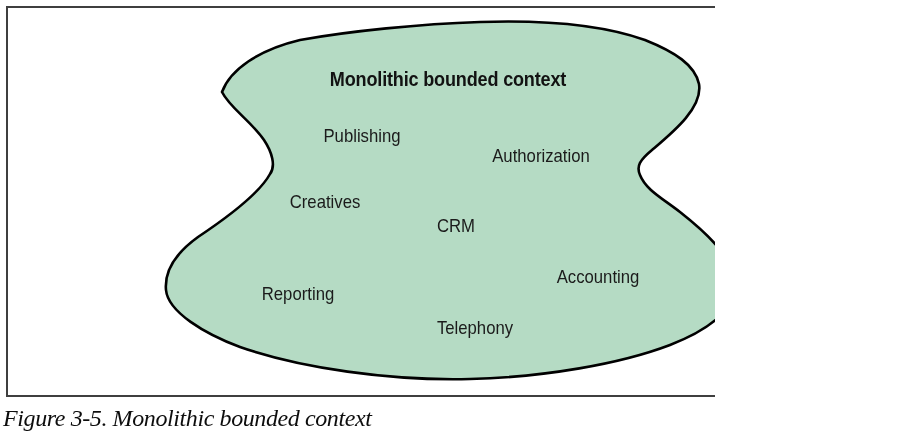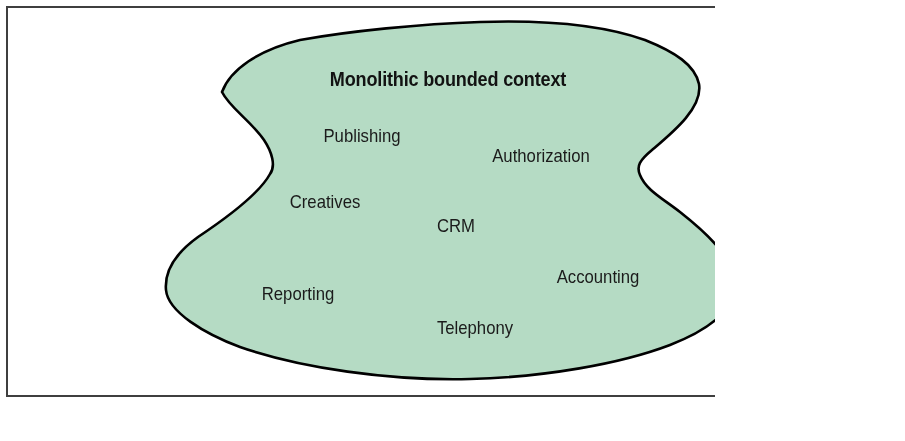--- a/index.html
+++ b/index.html
@@ -102,14 +102,15 @@
   <div class="module" style="left:325px; top:202px">Creatives</div>
 
   <div class="module" style="left:456px; top:226px">CRM</div>
 
   <div class="module" style="left:598px; top:277px">Accounting</div>
 
   <div class="module" style="left:298px; top:294px">Reporting</div>
 
   <div class="module" style="left:475px; top:328px">Telephony</div>
 
+  <div class="caption">Figure 3-5. Monolithic bounded context</div>
 
 </div>
 
 </body></html>

